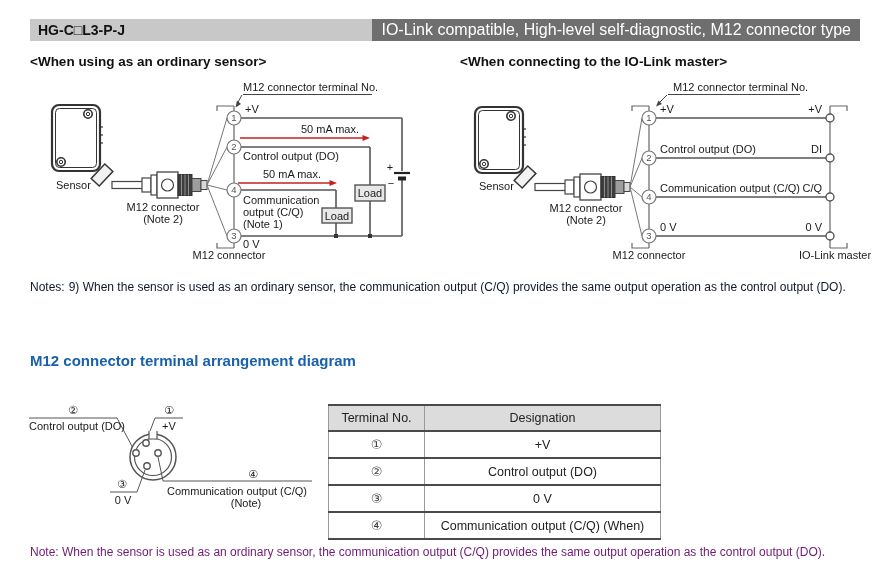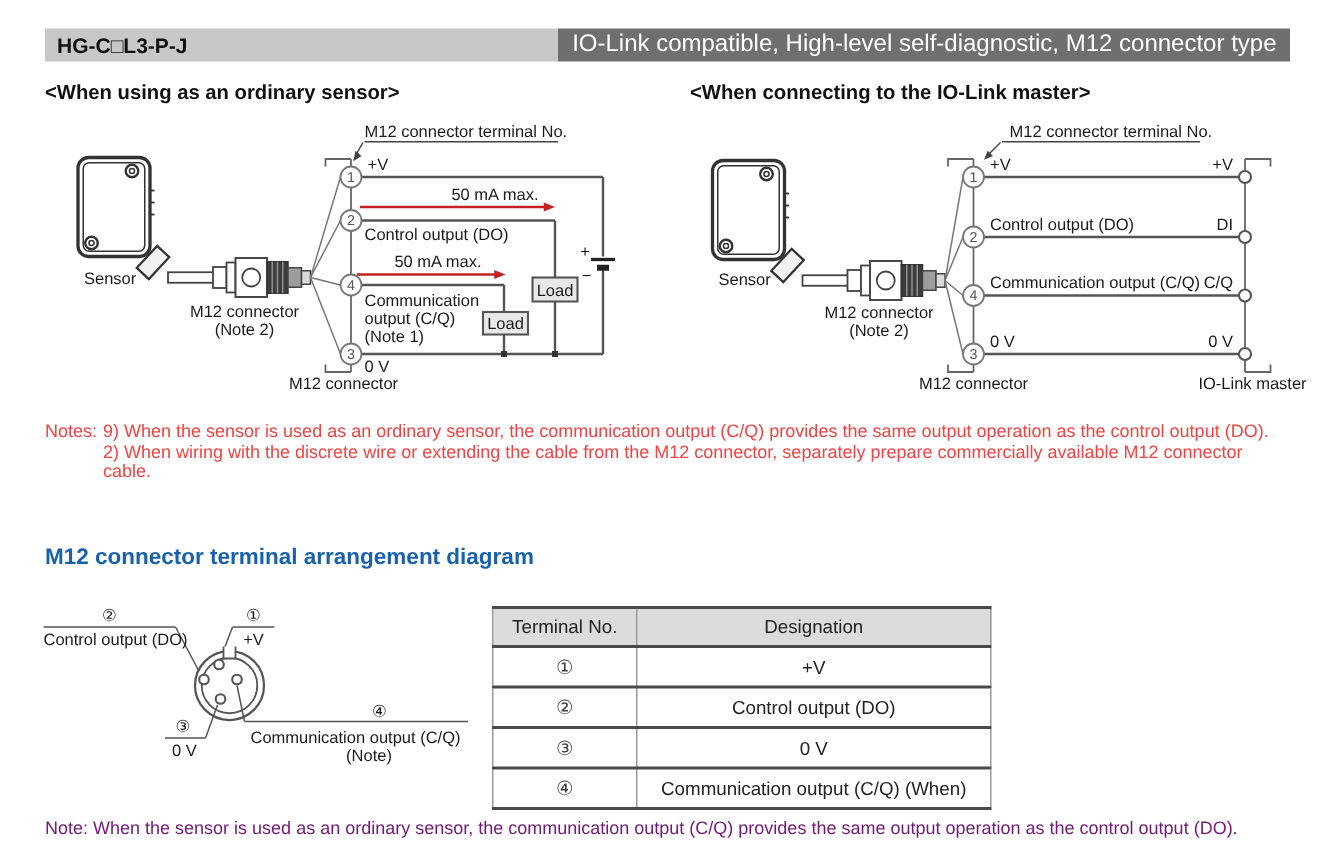--- a/index.html
+++ b/index.html
@@ -31,24 +31,24 @@
   .bus  { stroke:#666; stroke-width:1.2; fill:none; }
   .term { fill:#fff; stroke:#777; stroke-width:1.2; }
   .tnum { font-size:9.5px; fill:#555; text-anchor:middle; }
   .red  { stroke:#c22222; stroke-width:1.6; }
   .redh { fill:#c22222; }
   .loadbox { fill:#e8e8e8; stroke:#555; stroke-width:1.4; }
   .mid { text-anchor:middle; }
   .end { text-anchor:end; }
 
   .notes { position:absolute; left:30px; top:281px; width:830px; display:flex; gap:4px;
-           font-size:12px; line-height:13.5px; color:#ef4444; }
+           font-size:12px; line-height:13.5px; color:#0f172a; }
   .notes .nl { white-space:nowrap; }
 
-  .blue-heading { position:absolute; left:30px; top:363px; font-size:15px; font-weight:bold; color:#1961ac; }
+  .blue-heading { position:absolute; left:30px; top:352px; font-size:15px; font-weight:bold; color:#1961ac; }
 
   svg.pins { position:absolute; left:25px; top:395px; }
 
   table.term-table { position:absolute; left:328px; top:404px; border-collapse:collapse;
                      font-size:12.5px; color:#222; table-layout:fixed; }
   table.term-table th, table.term-table td {
     border-left:1px solid #999; border-right:1px solid #999;
     text-align:center; vertical-align:middle; padding:0;
   }
   table.term-table tr { border-top:2px solid #4a4a4a; border-bottom:2px solid #4a4a4a;margin-top:38px; }
@@ -249,21 +249,20 @@
     </g>
 
     <text x="189" y="179" class="mid">M12 connector</text>
     <text x="375" y="179" class="mid">IO-Link master</text>
   </svg>
 
   <div class="notes">
     <div class="nl">Notes:</div>
     <div>
       <div>9) When the sensor is used as an ordinary sensor, the communication output (C/Q) provides the same output operation as the control output (DO).</div>
-      <div>2) When wiring with the discrete wire or extending the cable from the M12 connector, separately prepare commercially available M12 connector cable.</div>
     </div>
   </div>
 
   <div class="blue-heading">M12 connector terminal arrangement diagram</div>
 
   <svg class="pins" width="310" height="130" viewBox="0 0 310 130">
     <g>
       <text x="48" y="19" class="mid">②</text>
       <line x1="4" y1="23" x2="92" y2="23" stroke="#555"></line>
       <line x1="92" y1="23" x2="109" y2="55" stroke="#555"></line>

